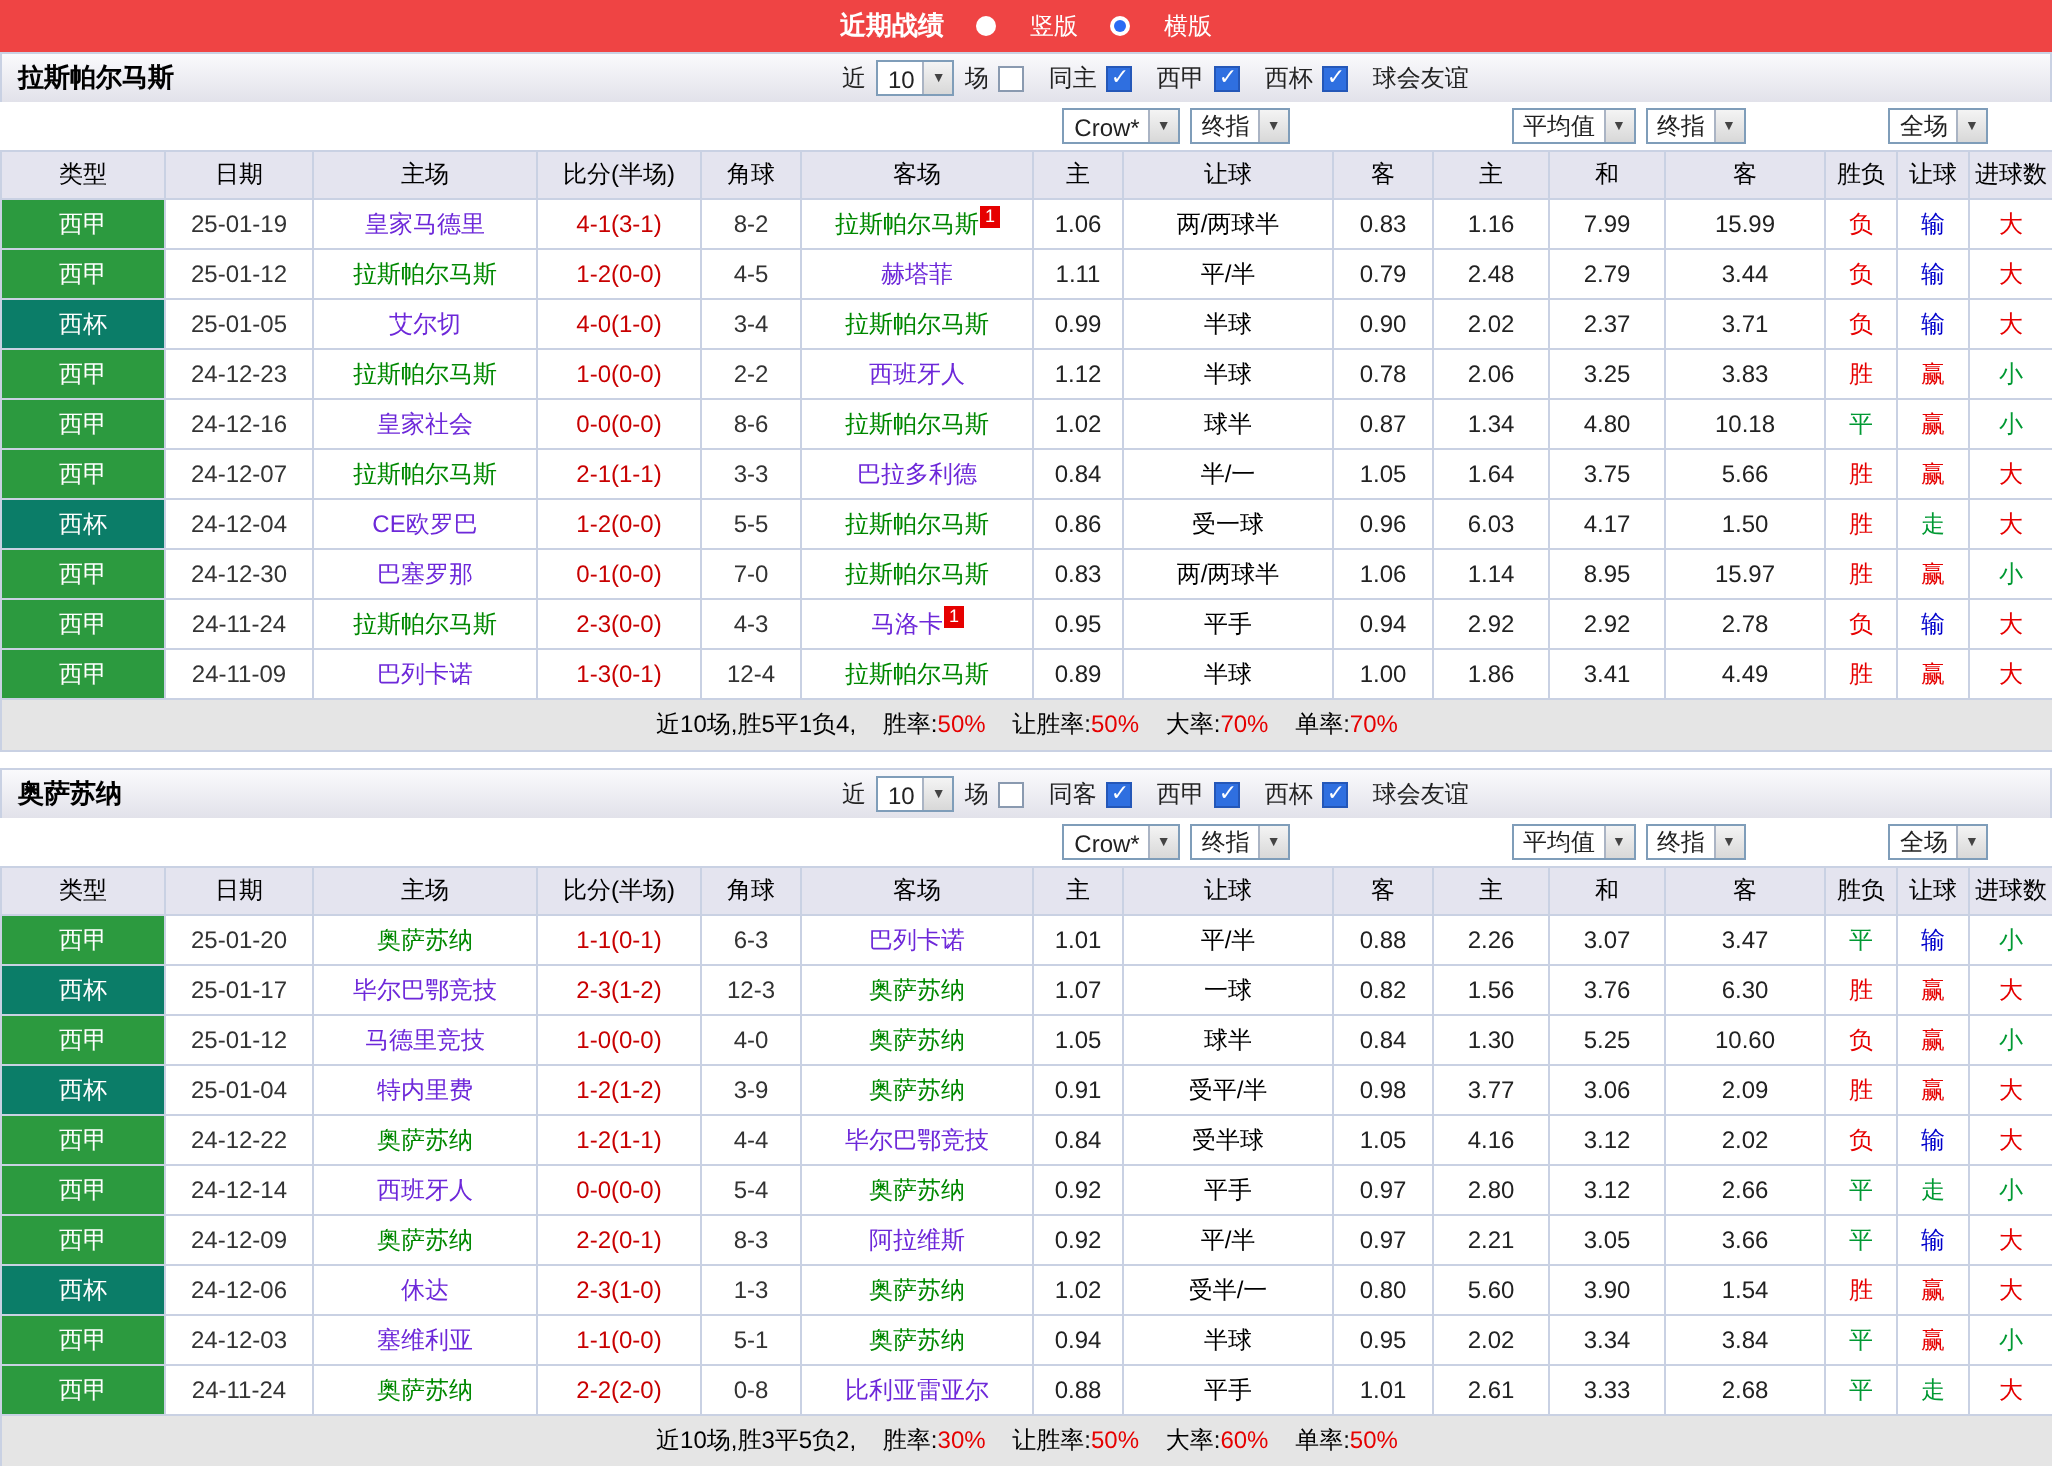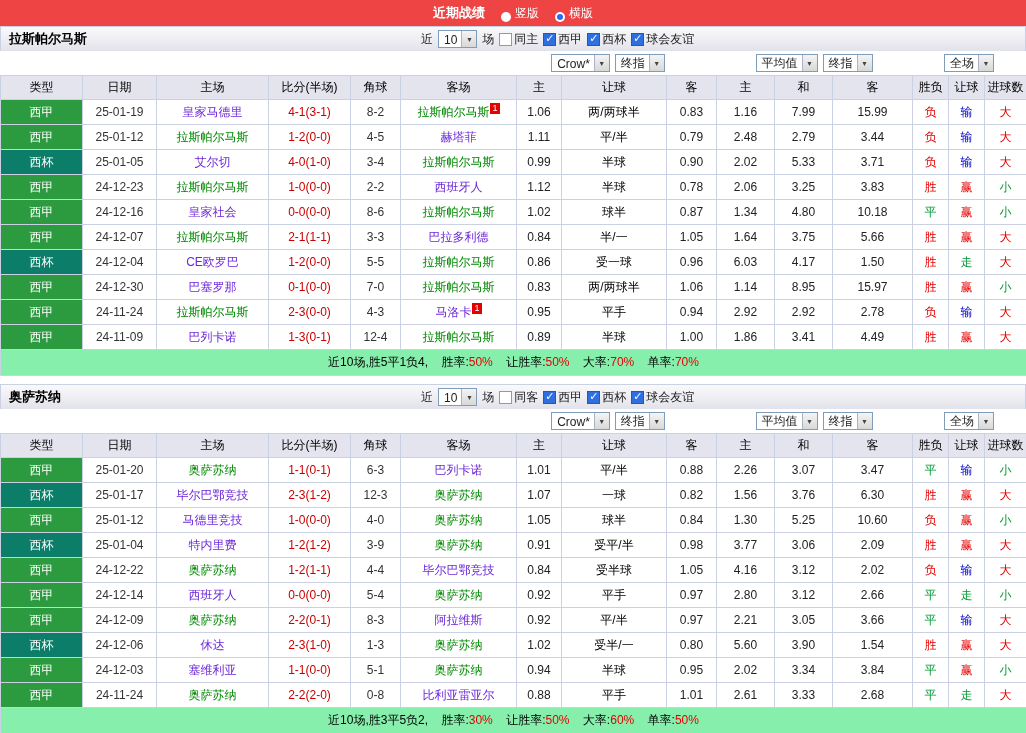--- a/index.html
+++ b/index.html
@@ -2,43 +2,43 @@
 <html><head>
 <meta charset="utf-8">
 <style>
   *{box-sizing:border-box;margin:0;padding:0}
   html,body{background:#fff}
   body{width:1026px;font-family:"Liberation Sans","DejaVu Sans",sans-serif;font-size:12px;color:#222}
 
   
   .topbar{height:26px;background:#ef4444;display:flex;align-items:center;justify-content:center;gap:16px;color:#fff}
   .topbar .title{font-weight:bold;font-size:13px}
-  .radio{display:inline-flex;align-items:flex-end;gap:4px;cursor:pointer;font-size:12px}
+  .radio{display:inline-flex;align-items:center;gap:17px;cursor:pointer;font-size:12px}
   .radio .circle{width:10px;height:10px;border-radius:50%;background:#fff;position:relative;display:inline-block}
   .radio.selected .circle::after{content:"";position:absolute;left:2px;top:2px;width:6px;height:6px;border-radius:50%;background:#2b6bf3}
 
   
   .section{margin-bottom:8px}
   .sec-head{height:25px;background:linear-gradient(#fafafc,#e2e2ea);border:1px solid #c9d1e3;border-bottom:none;display:flex;align-items:center;position:relative}
   .sec-title{font-weight:bold;font-size:13px;color:#000;margin-left:8px}
   .sec-filters{position:absolute;left:420px;top:0;height:100%;display:flex;align-items:center;gap:5px;white-space:nowrap}
-  .cb-item{display:inline-flex;align-items:center;gap:2px;cursor:pointer}
+  .cb-item{display:inline-flex;align-items:center;gap:12px;cursor:pointer}
   .cb{width:13px;height:13px;border:1px solid #8a9ab0;background:#fff;display:inline-block;position:relative}
   .cb.checked{background:#2f6fe0;border-color:#2457b8}
   .cb.checked::after{content:"\2713";color:#fff;font-size:11px;font-weight:bold;position:absolute;left:1px;top:-2px}
 
   
   .sel{display:inline-flex;align-items:stretch;border:1px solid #7f9db9;background:#fff;height:18px;font-size:12px;cursor:pointer;vertical-align:middle}
   .sel .txt{padding:1px 4px 0 5px;display:flex;align-items:center}
   .sel .arrow{width:15px;background:linear-gradient(#f4f4f4,#d8d8d8);border-left:1px solid #aab4c4;display:flex;align-items:center;justify-content:center;font-size:7px;color:#444}
 
   
   .dd-band{position:relative;height:24px;background:#fff}
   .dd-g{position:absolute;top:3px;display:flex;gap:5px;justify-content:center}
-  .dd-g1{left:508px;width:200px}
+  .dd-g1{left:488px;width:200px}
   .dd-g2{left:716px;width:196px}
   .dd-g3{left:912px;width:114px}
 
   
   table.grid{border-collapse:collapse;width:1026px;table-layout:fixed}
   table.grid th,table.grid td{border:1px solid #c9d1e3;text-align:center;height:25px;overflow:hidden;white-space:nowrap;font-weight:normal}
   table.grid thead th{background:#e4e4ef;color:#000;height:24px}
   table.grid tbody td{background:#fff}
   .c-type{color:#fff}
   .c-type.liga{background:#2c9a3f}
@@ -51,21 +51,21 @@
   .c-num{color:#222}
   .c-hand{color:#000000}
   .r-win,.r-loss{color:#e60000}
   .r-draw{color:#009933}
   .a-win{color:#e60000}
   .a-push{color:#009933}
   .a-loss{color:#0000cc}
   .g-big{color:#e60000}
   .g-small{color:#009933}
   .redcard{background:#e60000;color:#fff;font-size:9px;line-height:11px;padding:0 2px;margin-left:1px;vertical-align:super;display:inline-block}
-  tr.sum td{height:26px;background:#86efac;color:#000}
+  tr.sum td{height:26px;background:#e5e5e5;color:#000}
   tr.sum .stat{margin-left:10px}
   .red{color:#e60000}
 </style>
 </head>
 <body>
 
 <div class="topbar">
   <span class="title">近期战绩</span>
   <label class="radio">
     <span class="circle"></span>
@@ -211,21 +211,21 @@
           <td class="c-type cup">西杯</td>
           <td class="c-date">25-01-05</td>
           <td><span class="team">艾尔切</span></td>
           <td class="c-score">4-0(1-0)</td>
           <td class="c-corner">3-4</td>
           <td><span class="team focal">拉斯帕尔马斯</span></td>
           <td class="c-num">0.99</td>
           <td class="c-hand">半球</td>
           <td class="c-num">0.90</td>
           <td class="c-num">2.02</td>
-          <td class="c-num">5.33</td>
+          <td class="c-num">2.37</td>
           <td class="c-num">3.71</td>
           <td class="r-loss">负</td>
           <td class="a-loss">输</td>
           <td class="g-big">大</td>
         </tr>
         <tr>
           <td class="c-type liga">西甲</td>
           <td class="c-date">24-12-23</td>
           <td><span class="team focal">拉斯帕尔马斯</span></td>
           <td class="c-score">1-0(0-0)</td>

